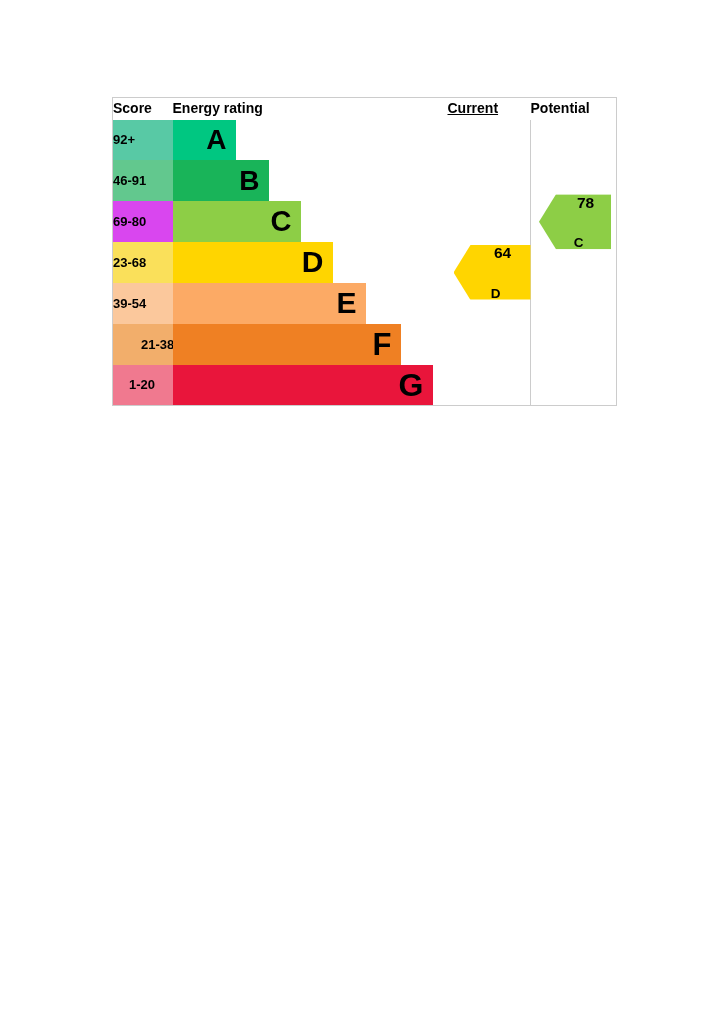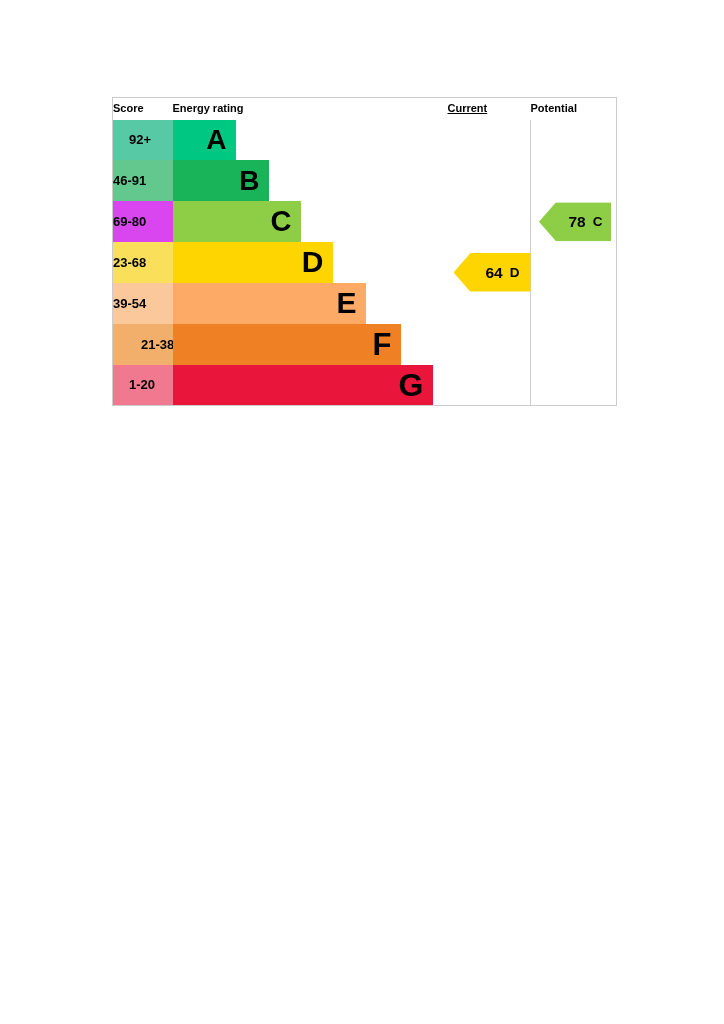--- a/index.html
+++ b/index.html
@@ -38,21 +38,21 @@
     padding: 0;
     margin: 0;
     border: 0;
     vertical-align: middle;
   }
 
   
   .hdr-row { height: 22px; }
 
   .hdr-cell {
-    font-size: 11px;
+    font-size: 14px;
     font-weight: bold;
     color: #000000;
     text-align: left;
     background: #ffffff;
     box-sizing: border-box;
     border-bottom: 1px solid #cccccc;
     line-height: 21px;
     white-space: nowrap;
   }
   .hdr-score    { width: 60px;  padding-left: 8px;  border-right: 1px solid #cccccc; }
@@ -104,26 +104,27 @@
     position: relative;
     background: #ffffff;
     box-sizing: border-box;
   }
   .arrow-cell.current-col { border-right: 1px solid #cccccc; }
 
   .epc-arrow {
     position: absolute;
     top: 50%;
     transform: translateY(-50%);
-    height: 39px;
+    height: 55px;
     display: flex;
     align-items: center;
-    justify-content: center;
+    justify-content: space-between;
     box-sizing: border-box;
     clip-path: polygon(0% 50%, 17px 0%, 100% 0%, 100% 100%, 17px 100%);
+    flex-direction: column;
   }
   .epc-arrow .score-num {
     font-size: 15.5px;
     font-weight: bold;
     color: #000000;
     margin-left: 21px;
     line-height: 1;
   }
   .epc-arrow .score-letter {
     font-size: 13.5px;
@@ -142,21 +143,21 @@
   <table class="epc-table">
     <tbody>
       <tr class="hdr-row">
         <th class="hdr-cell hdr-score">Score</th>
         <th class="hdr-cell hdr-rating">Energy rating</th>
         <th class="hdr-cell hdr-current">Current</th>
         <th class="hdr-cell hdr-potential">Potential</th>
       </tr>
 
       <tr class="band-row">
-        <td class="score-cell" style="background: rgb(88, 201, 165); padding-left: 16px;">92+</td>
+        <td class="score-cell" style="background: rgb(88, 201, 165);">92+</td>
         <td class="rating-cell">
           <div class="bar" style="width: 63px; background: rgb(0, 199, 129);">
             <span class="bar-letter" style="font-size: 28px;">A</span>
           </div>
         </td>
         <td class="arrow-cell current-col" rowspan="7">
           <div class="epc-arrow arrow-current" style="background: rgb(255, 213, 0); top: 142.975px;">
             <span class="score-num">64</span>
             <span class="score-letter">D</span>
           </div>

